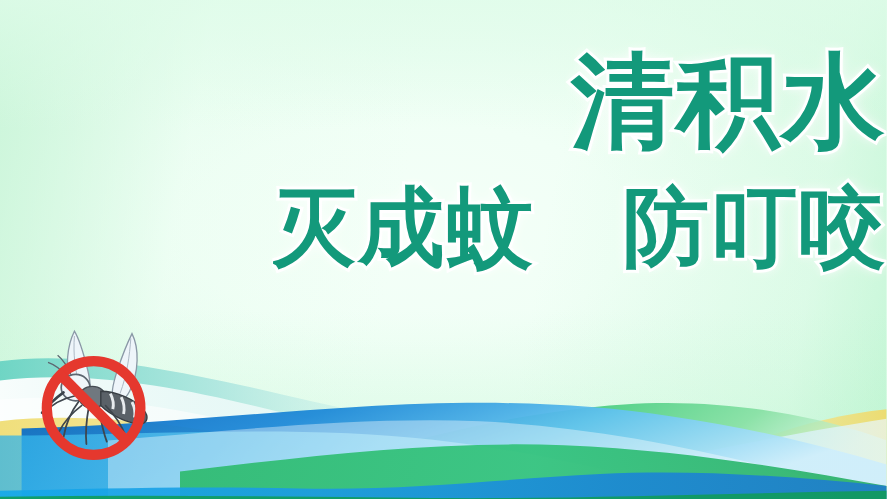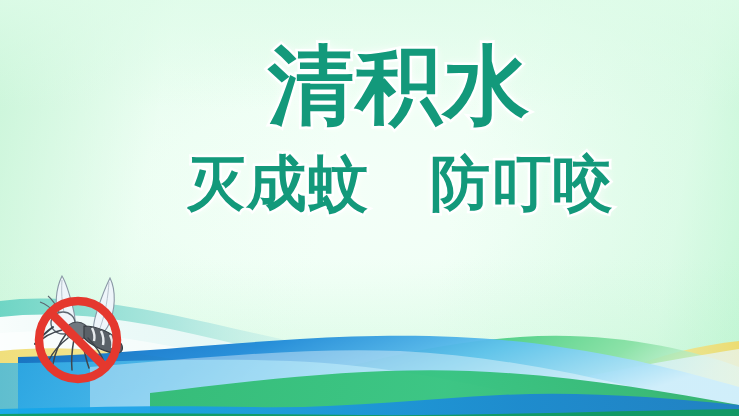--- a/index.html
+++ b/index.html
@@ -51,21 +51,21 @@
       rgba(255,255,255,0) 62%,
       rgba(186,244,206,0.35) 100%);
   }
 
   
   .headline {
     position: absolute;
     left: 15px;
     right: 0;
     top: 42px;
-    text-align: center;
+    text-align: right;
     z-index: 30;
     margin-left: 45px;
   }
   .line {
     display: block;
     color: #13997b;
     font-weight: 700;
     letter-spacing: 0.02em;
     white-space: pre;
     line-height: 1.0;
@@ -74,21 +74,21 @@
     text-shadow:
       0 0 4px rgba(255,255,255,0.95),
       0 0 9px rgba(255,255,255,0.85),
       0 0 14px rgba(255,255,255,0.55);
   }
   .line-1 {
     font-size: 86px;
     margin-bottom: 26px;
   }
   .line-2 {
-    font-size: 60px;
+    font-size: 72px;
   }
 
   
   .waves {
     position: absolute;
     left: 0;
     bottom: 0;
     width: 739px;
     height: 145px;
     z-index: 10;

